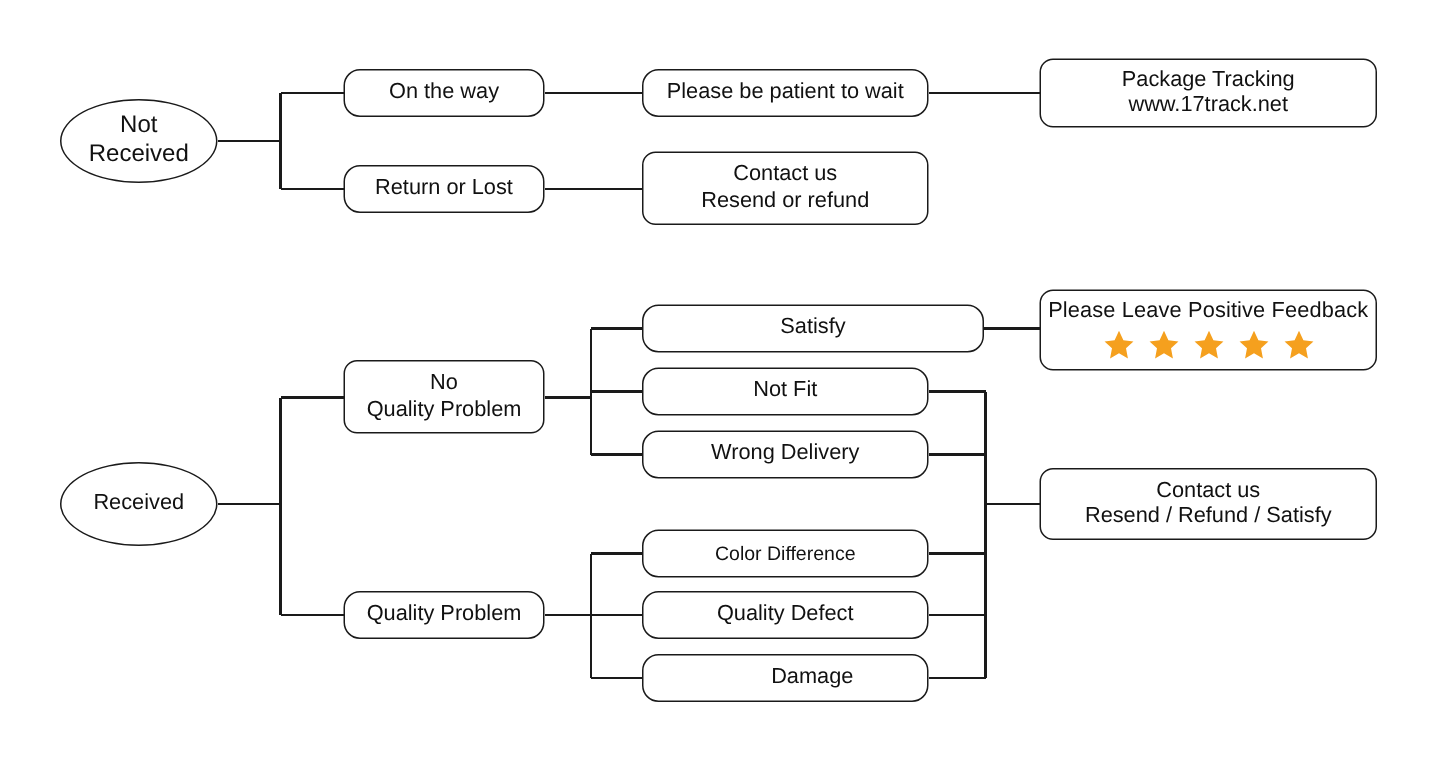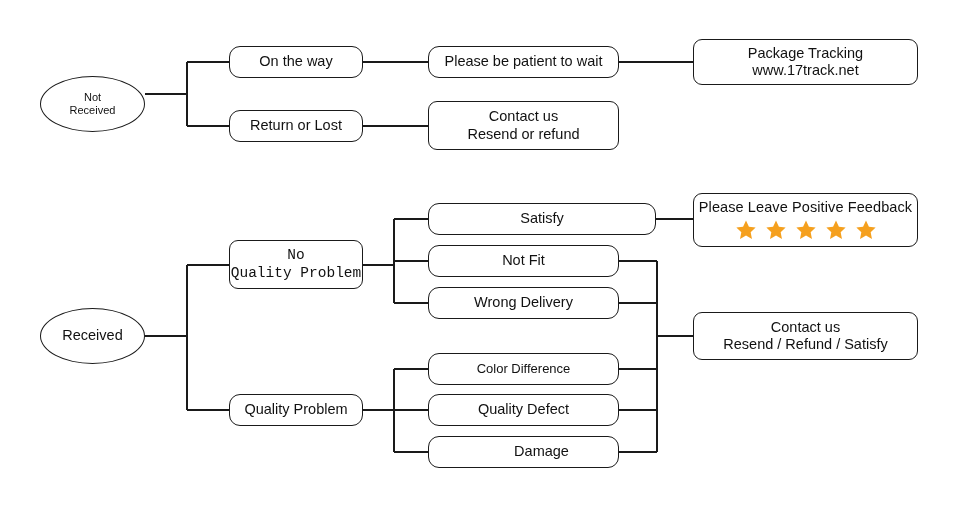--- a/index.html
+++ b/index.html
@@ -121,21 +121,21 @@
       <path d="M619,303 L657,303"></path>
       <path d="M619,369 L657,369"></path>
       <path d="M619,410 L657,410"></path>
       <path d="M619,452 L657,452"></path>
       <path d="M657,261 L657,452"></path>
 
       <path d="M657,336 L693,336"></path>
     </g>
   </svg>
 
-  <div class="node ellipse" style="left:40px; top:76px; width:105px; height:56px; font-size:11px;align-items:center;">
+  <div class="node ellipse" style="left:40px; top:66px; width:105px; height:56px; font-size:16px;align-items:center;">
     <span class="line">Not</span>
     <span class="line">Received</span>
   </div>
 
   <div class="node pill" style="left:229px; top:46px; width:134px; height:32px; font-size:14.5px;">
     <span class="line">On the way</span>
   </div>
 
   <div class="node pill" style="left:229px; top:110px; width:134px; height:32px; font-size:14.5px;">
     <span class="line">Return or Lost</span>
@@ -152,21 +152,21 @@
 
   <div class="node rounded" style="left:693px; top:39px; width:225px; height:46px; font-size:14.5px;justify-content:center;">
     <span class="line">Package Tracking</span>
     <span class="line">www.17track.net</span>
   </div>
 
   <div class="node ellipse" style="left:40px; top:308px; width:105px; height:56px; font-size:14.5px;">
     <span class="line">Received</span>
   </div>
 
-  <div class="node rounded" style="left:229px; top:240px; width:134px; height:49px; font-size:14.5px;font-family:Liberation Mono, monospace;">
+  <div class="node rounded" style="left:229px; top:240px; width:134px; height:49px; font-size:14.5px;">
     <span class="line">No</span>
     <span class="line">Quality Problem</span>
   </div>
 
   <div class="node pill" style="left:229px; top:394px; width:134px; height:32px; font-size:14.5px;">
     <span class="line">Quality Problem</span>
   </div>
 
   <div class="node pill" style="left:428px; top:203px; width:228px; height:32px; font-size:14.5px;">
     <span class="line">Satisfy</span>

